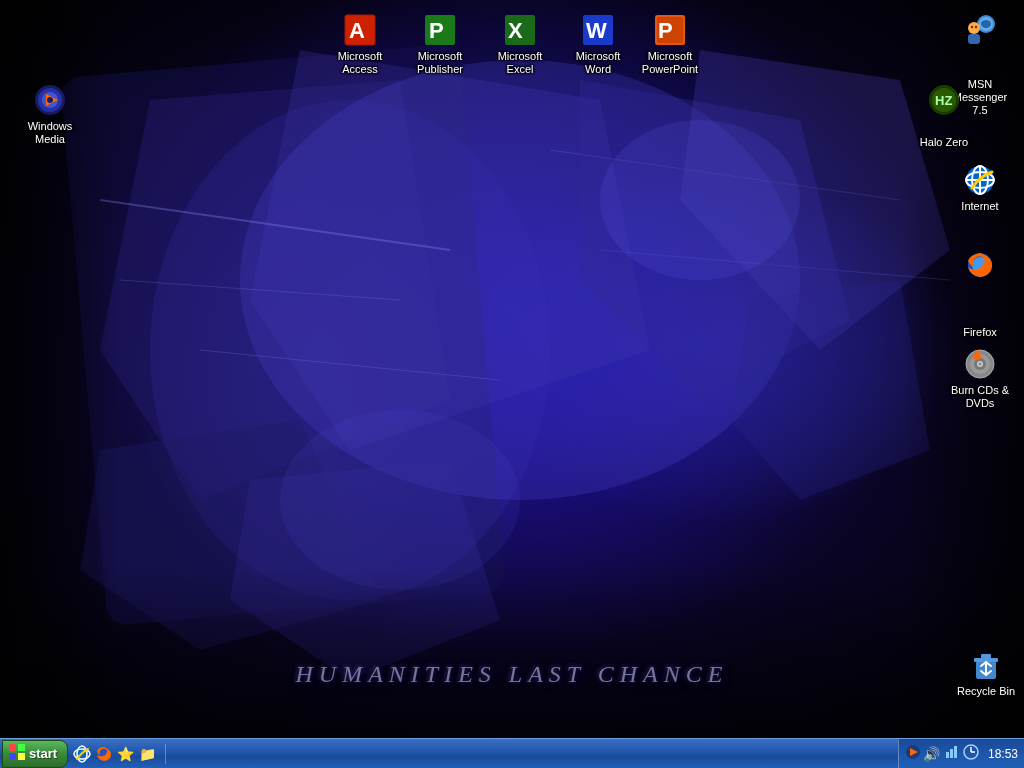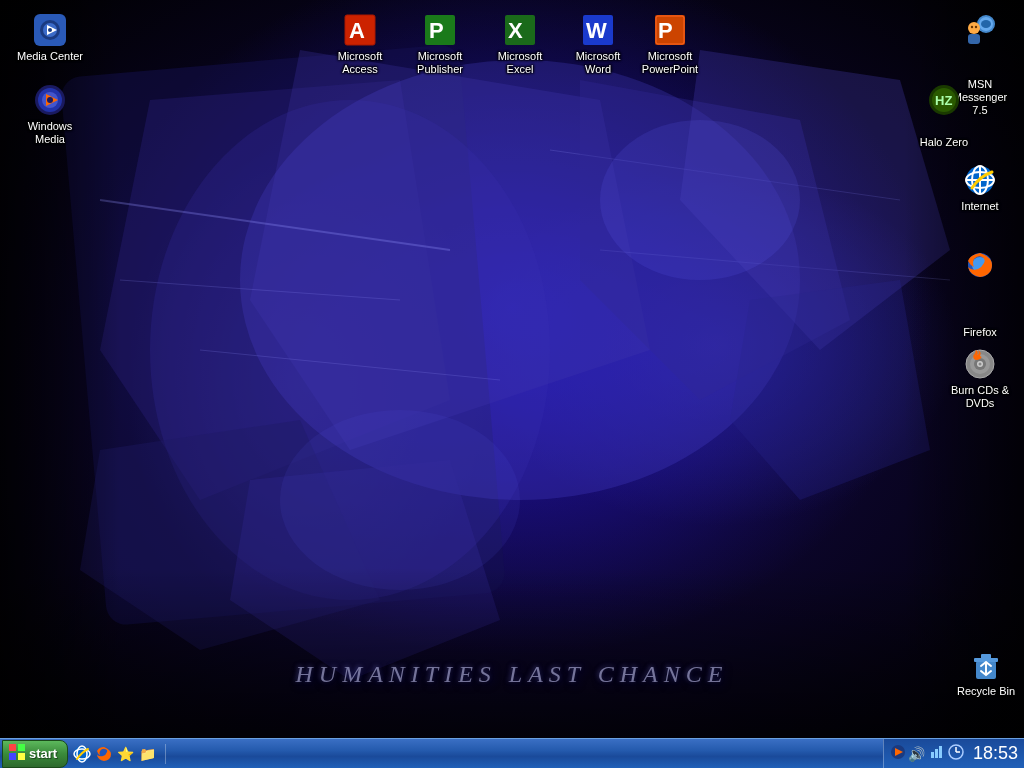--- a/index.html
+++ b/index.html
@@ -172,21 +172,21 @@
       gap: 3px;
     }
 
     .tray-icon {
       font-size: 14px;
       cursor: pointer;
     }
 
     #clock {
       color: white;
-      font-size: 18px;
+      font-size: 12px;
       padding-left: 6px;
       white-space: nowrap;
     }
 
     
     .geo-overlay {
       position: absolute;
       pointer-events: none;
     }
   </style>
@@ -222,32 +222,20 @@
     <ellipse cx="700" cy="200" rx="100" ry="80" fill="rgba(100,100,255,0.15)"></ellipse>
     <ellipse cx="400" cy="500" rx="120" ry="90" fill="rgba(80,80,220,0.12)"></ellipse>
   </svg>
 
   <div id="wallpaper-dark-left"></div>
   <div id="wallpaper-dark-right"></div>
   <div id="wallpaper-dark-bottom"></div>
 
   <div id="wallpaper-text">Humanities Last Chance</div>
 
-  <div class="desktop-icon" style="top:10px;left:10px;">
-    <div class="icon-img">
-      <svg width="32" height="32" viewBox="0 0 32 32">
-        <rect width="32" height="32" rx="6" fill="#2a5ab8"></rect>
-        <circle cx="16" cy="16" r="10" fill="#1a3a80"></circle>
-        <circle cx="16" cy="16" r="7" fill="#3a6ac8"></circle>
-        <polygon points="13,11 23,16 13,21" fill="white"></polygon>
-        <circle cx="16" cy="16" r="2" fill="#1a3a80"></circle>
-      </svg>
-    </div>
-    <span class="icon-label">Media Center</span>
-  </div>
 
   <div class="desktop-icon" style="top:10px;left:320px;">
     <div class="icon-img">
       <svg width="32" height="32" viewBox="0 0 32 32">
         <rect width="30" height="30" x="1" y="1" rx="2" fill="#cc2200"></rect>
         <rect width="30" height="30" x="1" y="1" rx="2" fill="none" stroke="#aa1800" stroke-width="1"></rect>
         <text x="5" y="24" font-size="22" font-weight="bold" fill="white" font-family="Arial">A</text>
       </svg>
     </div>
     <span class="icon-label">Microsoft Access</span>

